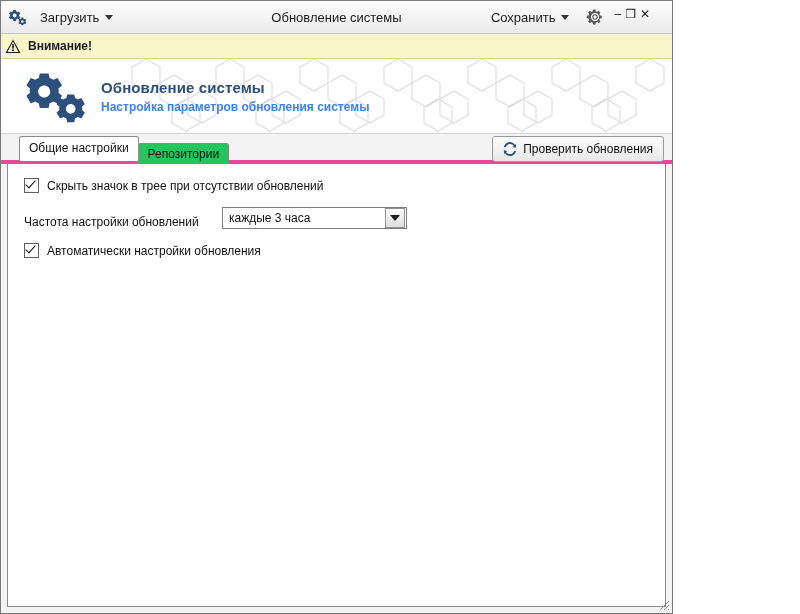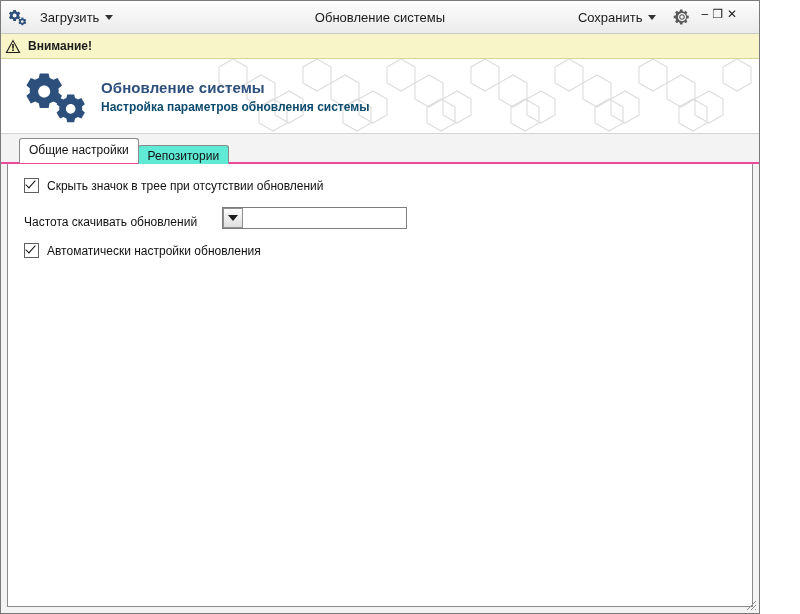--- a/index.html
+++ b/index.html
@@ -10,21 +10,21 @@
   body {
     width: 800px;
     height: 614px;
     font-family: "Liberation Sans", sans-serif;
     font-size: 12px;
     color: #111111;
     overflow: hidden;
   }
   .app {
     position: relative;
-    width: 760px;
+    width: 673px;
     height: 614px;
     box-sizing: border-box;
     border: 1px solid #7a7a7a;
     background: #f3f3f3;
     display: flex;
     flex-direction: column;
   }
 
   
   .titlebar {
@@ -132,42 +132,42 @@
     margin: 0;
     font-size: 15px;
     font-weight: bold;
     color: #2c4f7c;
     letter-spacing: .1px;
   }
   .banner-text h2 {
     margin: 4px 0 0 0;
     font-size: 12px;
     font-weight: bold;
-    color: #0c4a6e;
+    color: #3b82f6;
   }
 
   
   .tabsrow {
     position: relative;
     height: 30px;
     background: #f3f3f3;
     flex: none;
     display: flex;
     align-items: flex-end;
     padding-left: 18px;
-    border-bottom: 2px solid #ec4899;
+    border-bottom: 4px solid #ec4899;
     box-sizing: border-box;
   }
   .tab {
     height: 22px;
     line-height: 21px;
     padding: 0 9px;
     font-size: 12px;
     color: #111;
-    background: #5eead4;
+    background: #22c55e;
     border: 1px solid #8a8a8a;
     border-bottom: none;
     margin-right: -1px;
     border-radius: 3px 3px 0 0;
     cursor: default;
     position: relative;
     top: 6px;
   }
   .tab.active {
     background: #ffffff;
@@ -372,32 +372,40 @@
   </div>
 
   <div class="tabsrow">
     <div class="tab active">
       <span>Общие настройки</span>
     </div>
     <div class="tab">
       <span>Репозитории</span>
     </div>
 
+    <div class="check-btn">
+      <svg width="14" height="14" viewBox="0 0 16 16" aria-hidden="true">
+        <path fill="#2c4f7c" d="M8 2.2c1.9 0 3.6 1 4.5 2.5l-1.7.9 4.2 1.1-.3-4.3-1.3.7C12.2 1.2 10.2 0 8 0 4.6 0 1.7 2.5 1.2 5.8h2C3.7 3.7 5.7 2.2 8 2.2z"></path>
+        <path fill="#2c4f7c" d="M8 13.8c-1.9 0-3.6-1-4.5-2.5l1.7-.9L1 9.3l.3 4.3 1.3-.7C3.8 14.8 5.8 16 8 16c3.4 0 6.3-2.5 6.8-5.8h-2c-.5 2.1-2.5 3.6-4.8 3.6z"></path>
+      </svg>
+      <span>Проверить обновления</span>
+    </div>
   </div>
 
   <div class="panel">
 
     <div class="row">
       <span class="cb checked"></span>
       <span class="lbl">Скрыть значок в трее при отсутствии обновлений</span>
     </div>
 
     <div class="row">
-      <span class="lbl" style="min-width:190px;">Частота скачивать обновлений</span>
+      <span class="lbl" style="min-width:190px;">Частота настройки обновлений</span>
       <div class="select">
+        <span class="val">каждые 3 часа</span>
         <span class="arrowbox">
           <span class="arrow-dn"></span>
         </span>
       </div>
     </div>
 
     <div class="row">
       <span class="cb checked"></span>
       <span class="lbl">Автоматически настройки обновления</span>
     </div>

